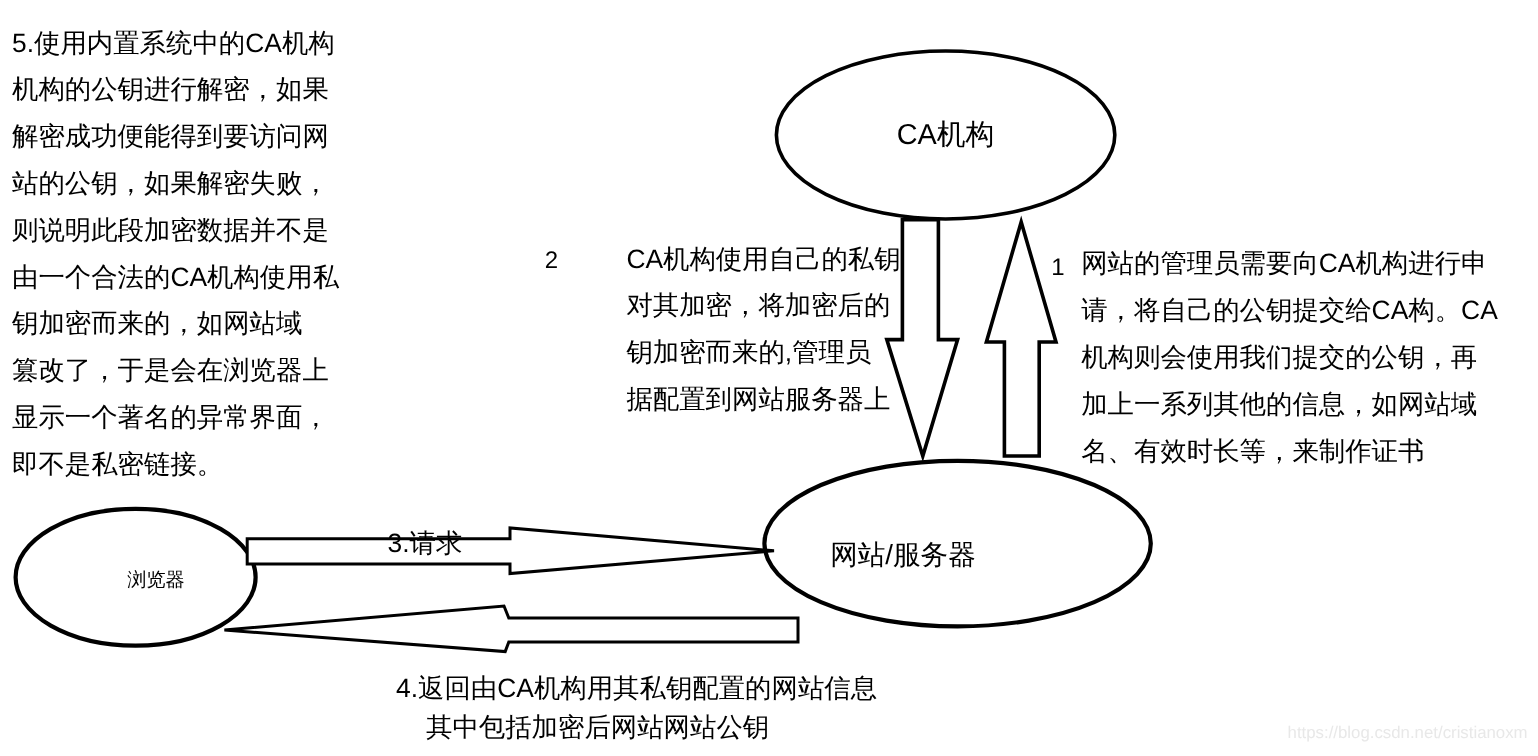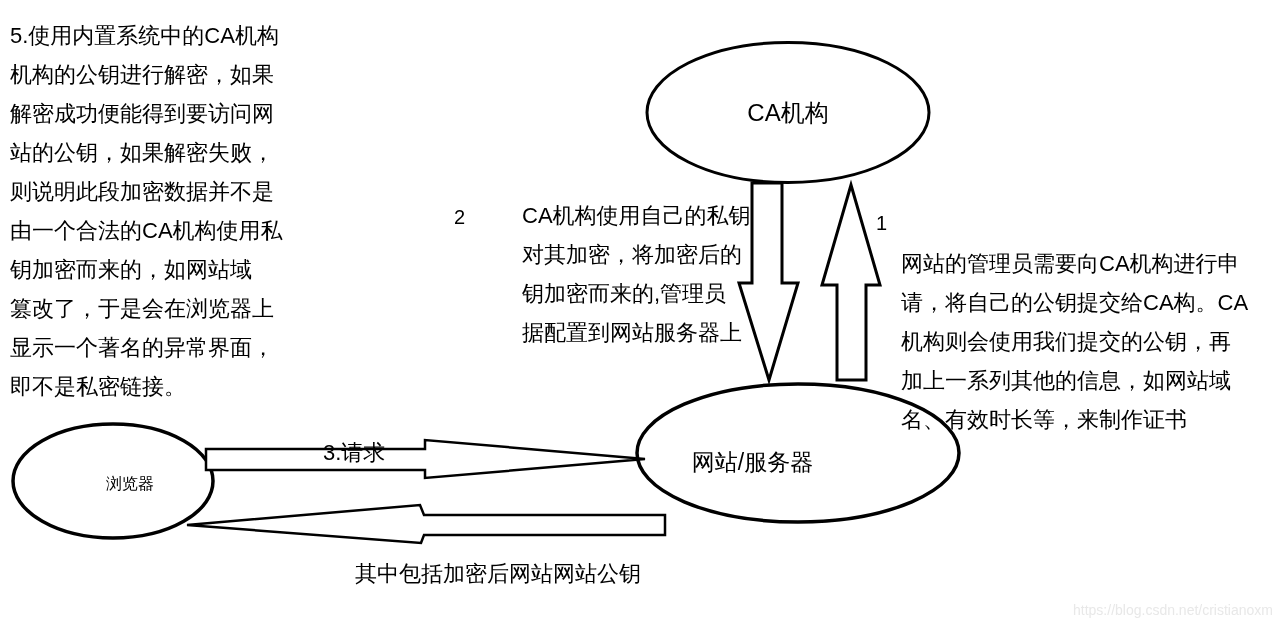--- a/index.html
+++ b/index.html
@@ -36,21 +36,21 @@
     white-space: nowrap;
   }
   #ca-label      { left: 647px; top: 99px;  width: 282px; font-size: 24px; }
   #server-label  { left: 640px; top: 448px; width: 225px; font-size: 23px; }
   #browser-label { left: 30px;  top: 470px; width: 200px; font-size: 16px; }
 
   #step5-note { left: 10px;  top: 16px; }
   #step2-num  { left: 454px; top: 206px; }
   #step2-note { left: 490px; top: 196px; margin-left: 32px; }
   #step1-num  { left: 876px; top: 212px; }
-  #step1-note { left: 901px; top: 200px; margin-top: 44px; }
+  #step1-note { left: 901px; top: 200px; }
 
   #step3-label {
     position: absolute;
     left: 323px; top: 440px;
     font-size: 22px; line-height: 26px;
     white-space: nowrap;
   }
   #step4-note {
     position: absolute;
     left: 330px; top: 558px;
@@ -114,18 +114,19 @@
     <div>网站的管理员需要向CA机构进行申</div>
     <div>请，将自己的公钥提交给CA构。CA</div>
     <div>机构则会使用我们提交的公钥，再</div>
     <div>加上一系列其他的信息，如网站域</div>
     <div>名、有效时长等，来制作证书</div>
   </div>
 
   <div id="step3-label">3.请求</div>
 
   <div id="step4-note">
+    <div>4.返回由CA机构用其私钥配置的网站信息</div>
     <div class="indent">其中包括加密后网站网站公钥</div>
   </div>
 
   <div id="watermark">https://blog.csdn.net/cristianoxm</div>
 
 </div>
 
 </body></html>

